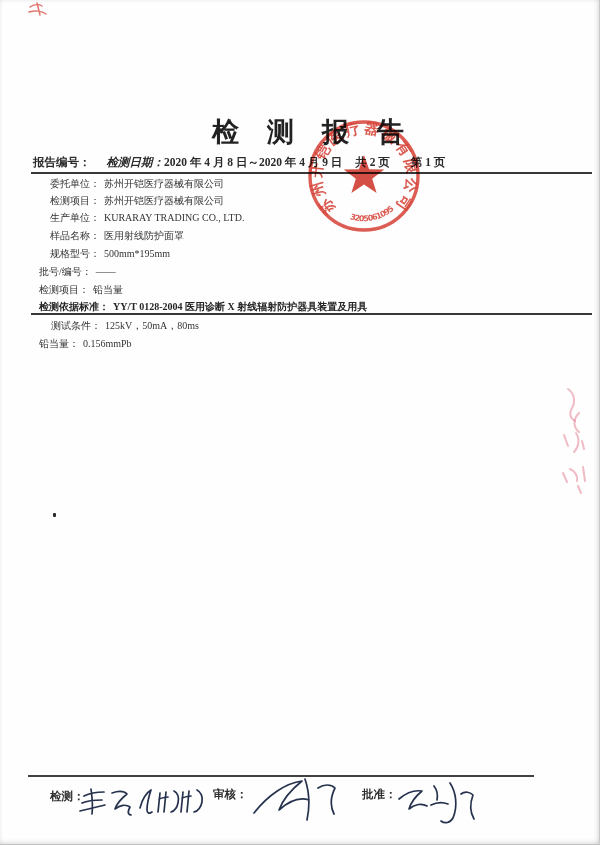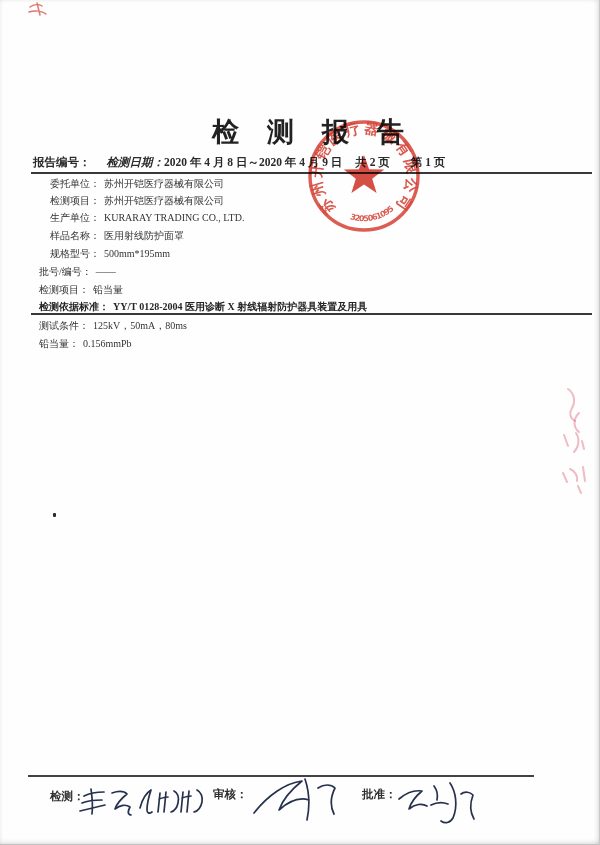--- a/index.html
+++ b/index.html
@@ -64,21 +64,21 @@
   <div class="row" style="top:177px;left:50px;"><span class="lbl">委托单位：</span><span class="val">苏州开铠医疗器械有限公司</span></div>
   <div class="row" style="top:194px;left:50px;"><span class="lbl">检测项目：</span><span class="val">苏州开铠医疗器械有限公司</span></div>
   <div class="row" style="top:211px;left:50px;"><span class="lbl">生产单位：</span><span class="val">KURARAY TRADING CO., LTD.</span></div>
   <div class="row" style="top:229px;left:50px;"><span class="lbl">样品名称：</span><span class="val">医用射线防护面罩</span></div>
   <div class="row" style="top:247px;left:50px;"><span class="lbl">规格型号：</span><span class="val">500mm*195mm</span></div>
   <div class="row" style="top:265px;left:39px;"><span class="lbl">批号/编号：</span><span class="val">——</span></div>
   <div class="row" style="top:283px;left:39px;"><span class="lbl">检测项目：</span><span class="val">铅当量</span></div>
   <div class="row bold" style="top:300px;left:39px;"><span class="lbl">检测依据标准：</span><span class="val">YY/T 0128-2004 医用诊断 X 射线辐射防护器具装置及用具</span></div>
   <div class="hr hr2"></div>
 
-  <div class="row" style="top:319px;left:39px;"><span class="lbl">测试条件：</span><span class="val">125kV，50mA，80ms</span></div>
+  <div class="row" style="top:319px;left:51px;"><span class="lbl">测试条件：</span><span class="val">125kV，50mA，80ms</span></div>
   <div class="row" style="top:337px;left:39px;"><span class="lbl">铅当量：</span><span class="val">0.156mmPb</span></div>
 
   <svg class="svg-abs seal-svg" style="left:306px;top:118px;" width="116" height="116" viewBox="0 0 116 116">
     <circle cx="58" cy="58" r="54" fill="none" stroke="#d4382c" stroke-width="3.4" opacity=".88"></circle>
     <polygon fill="#cf3327" opacity=".93" points="58,37 63.1,51.2 78.2,51.5 66.2,60.7 70.6,75.1 58,66.5 45.4,75.1 49.8,60.7 37.8,51.5 52.9,51.2"></polygon>
     <g transform="rotate(-9 58 58)" fill="#d4382c">
       <path id="sealTopArc" d="M 24.9 85.5 A 43 43 0 1 1 88.5 88.5" fill="none"></path>
       <path id="sealBottomArc" d="M 35.5 97.1 A 45 45 0 0 0 80.5 97.1" fill="none"></path>
       <text font-size="14.5" font-weight="bold" opacity=".9" style="font-family:'Liberation Serif','DejaVu Serif',serif;">
         <textPath href="#sealTopArc" startOffset="0" textLength="204">苏州开铠医疗器械有限公司</textPath>

